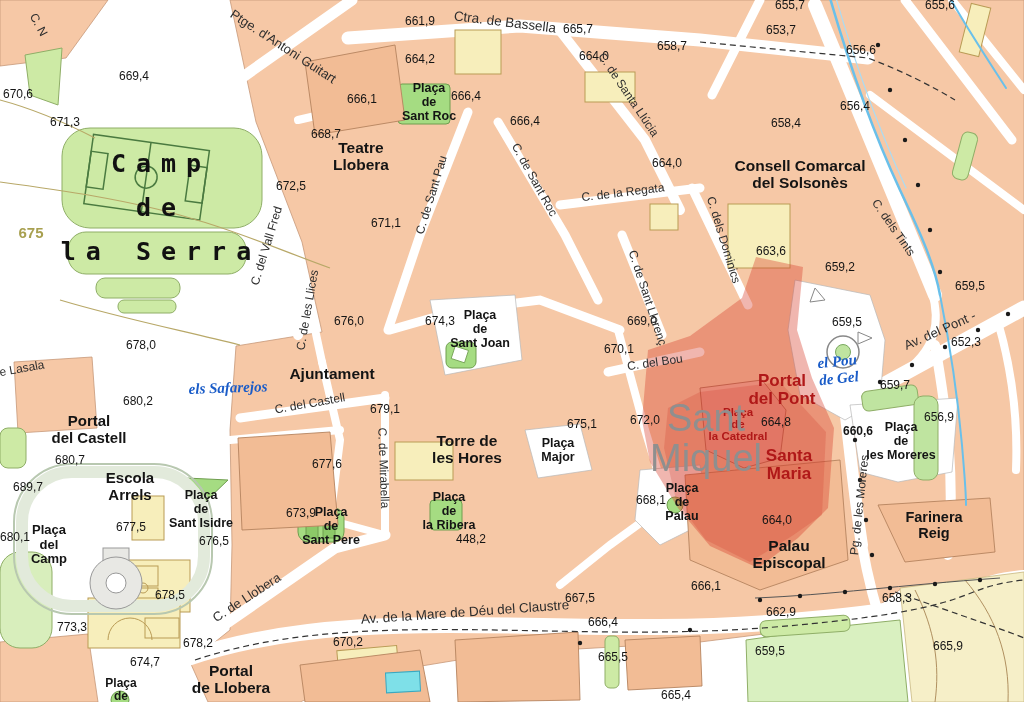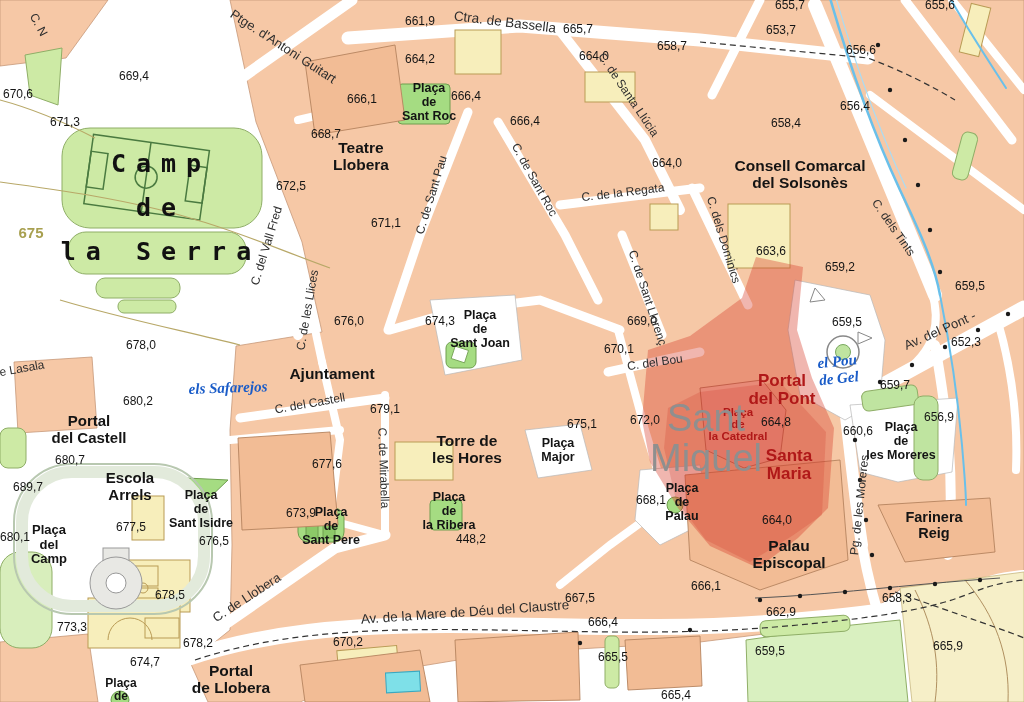--- a/index.html
+++ b/index.html
@@ -270,21 +270,21 @@
       <div class="lbl elev" style="left: 138px; top: 402px; transform: translate(-50%, -50%) rotate(0deg);">680,2</div>
       <div class="lbl elev" style="left: 70px; top: 461px; transform: translate(-50%, -50%) rotate(0deg);">680,7</div>
       <div class="lbl elev" style="left: 28px; top: 488px; transform: translate(-50%, -50%) rotate(0deg);">689,7</div>
       <div class="lbl elev" style="left: 15px; top: 538px; transform: translate(-50%, -50%) rotate(0deg);">680,1</div>
       <div class="lbl elev" style="left: 131px; top: 528px; transform: translate(-50%, -50%) rotate(0deg);">677,5</div>
       <div class="lbl elev" style="left: 214px; top: 542px; transform: translate(-50%, -50%) rotate(0deg);">676,5</div>
       <div class="lbl elev" style="left: 170px; top: 596px; transform: translate(-50%, -50%) rotate(0deg);">678,5</div>
       <div class="lbl elev" style="left: 301px; top: 514px; transform: translate(-50%, -50%) rotate(0deg);">673,9</div>
       <div class="lbl elev" style="left: 471px; top: 540px; transform: translate(-50%, -50%) rotate(0deg);">448,2</div>
       <div class="lbl elev" style="left: 651px; top: 501px; transform: translate(-50%, -50%) rotate(0deg);">668,1</div>
-      <div class="lbl elev" style="left: 858px; top: 432px; transform: translate(-50%, -50%) rotate(0deg);">660,6</div>
+      <div class="lbl elev" style="left: 858px; top: 432px; transform: translate(-50%, -50%) rotate(0deg); font-weight: bold;">660,6</div>
       <div class="lbl elev" style="left: 895px; top: 386px; transform: translate(-50%, -50%) rotate(0deg);">659,7</div>
       <div class="lbl elev" style="left: 939px; top: 418px; transform: translate(-50%, -50%) rotate(0deg);">656,9</div>
       <div class="lbl elev" style="left: 777px; top: 521px; transform: translate(-50%, -50%) rotate(0deg);">664,0</div>
       <div class="lbl elev" style="left: 706px; top: 587px; transform: translate(-50%, -50%) rotate(0deg);">666,1</div>
       <div class="lbl elev" style="left: 580px; top: 599px; transform: translate(-50%, -50%) rotate(0deg);">667,5</div>
       <div class="lbl elev" style="left: 603px; top: 623px; transform: translate(-50%, -50%) rotate(0deg);">666,4</div>
       <div class="lbl elev" style="left: 613px; top: 658px; transform: translate(-50%, -50%) rotate(0deg);">665,5</div>
       <div class="lbl elev" style="left: 676px; top: 696px; transform: translate(-50%, -50%) rotate(0deg);">665,4</div>
       <div class="lbl elev" style="left: 781px; top: 613px; transform: translate(-50%, -50%) rotate(0deg);">662,9</div>
       <div class="lbl elev" style="left: 770px; top: 652px; transform: translate(-50%, -50%) rotate(0deg);">659,5</div>

